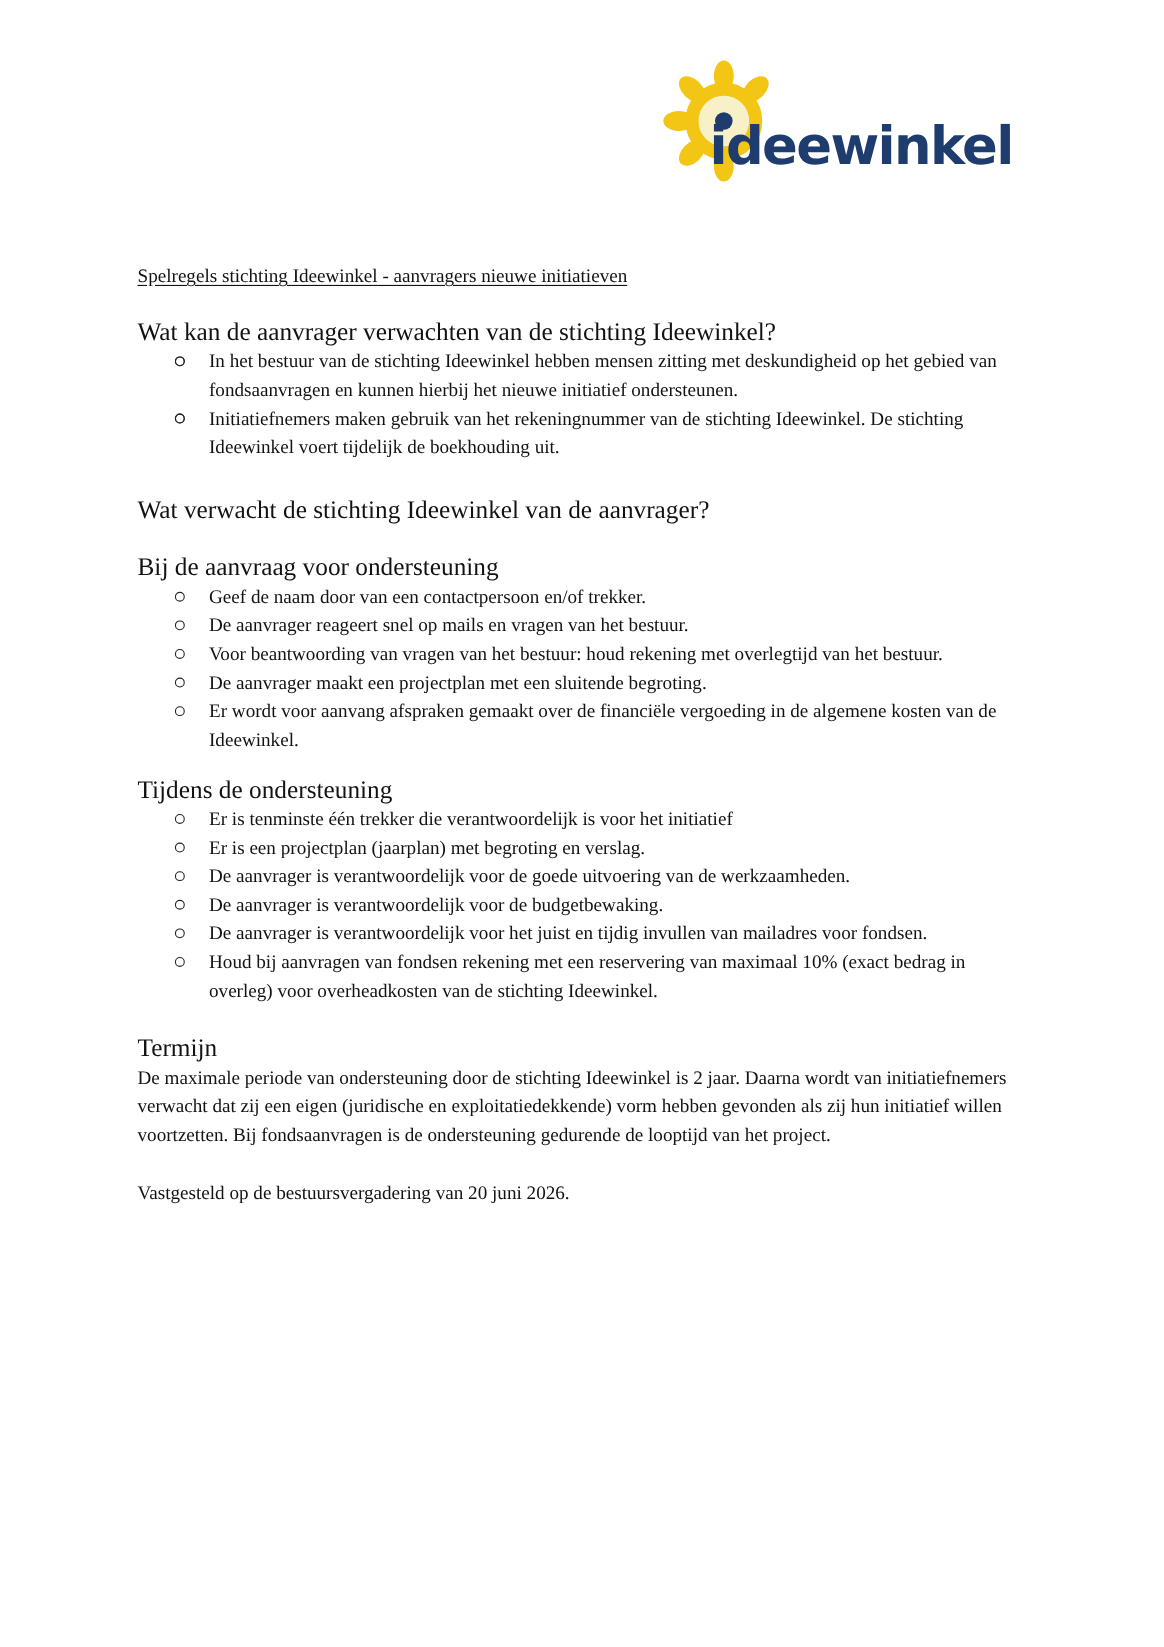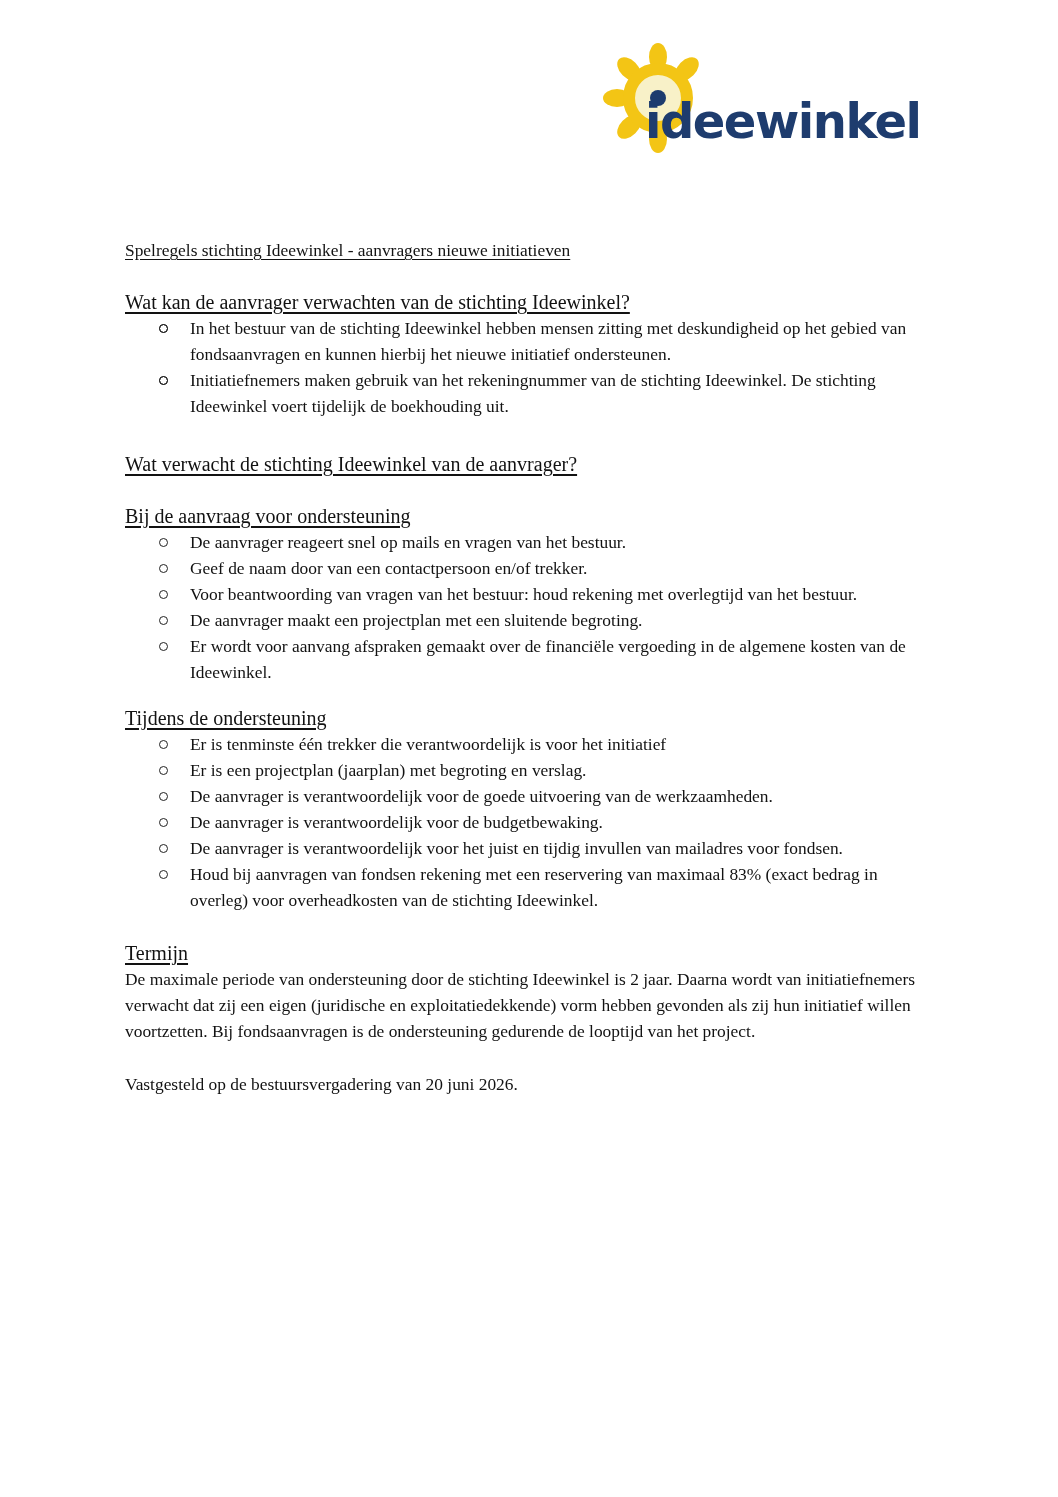--- a/index.html
+++ b/index.html
@@ -2,38 +2,38 @@
 <html><head>
 <meta charset="utf-8">
 <style>
   html,body { margin:0; padding:0; background:#ffffff; }
   .page {
     position:relative; width:1058px; height:1497px; background:#ffffff;
     font-family:"Liberation Serif", serif; color:#121212; overflow:hidden;
   }
 
   
-  .logo { position:absolute; top:32px; left:598px; width:352px; height:150px; }
+  .logo { position:absolute; top:44px; left:598px; width:352px; height:150px; }
   .sun  { position:absolute; left:2px; top:8px; width:116px; height:116px; }
   .brand {
     position:absolute; left:47px; top:65px;
     font-family:"DejaVu Sans", sans-serif; font-weight:bold;
     font-size:48px; line-height:1; letter-spacing:-1.5px; color:#1e3c6e;
     white-space:nowrap;
   }
   .tagline {
     position:absolute; left:51px; top:109px;
     font-family:"DejaVu Sans", sans-serif; font-weight:bold;
     font-size:17.5px; letter-spacing:-0.2px; color:#474747; white-space:nowrap;
   }
 
   
   .doc { position:absolute; left:125px; top:237px; width:806px; font-size:17.4px; line-height:26px; }
   .doc-title { font-weight:normal; text-decoration:underline; text-underline-offset:3px; margin:0 0 26px 0; }
-  .sec-heading { text-decoration:underline; text-underline-offset:3px; margin:0; font-weight:normal; font-size:20px; }
+  .sec-heading { text-underline-offset:3px; margin:0; font-weight:normal; font-size:23px; }
   .sec2 { margin-top:32px; }
   .sec3 { margin-top:26px; }
   .sec4 { margin-top:20px; }
   .sec5 { margin-top:27px; }
   ul.bullets { list-style:none; margin:0; padding:0; }
   li.bullet { position:relative; padding-left:65px; }
   .bullet-marker {
     position:absolute; left:34px; top:8.5px; width:9px; height:9px;
     border:1.6px solid #222; border-radius:50%; box-sizing:border-box;
   }
@@ -75,37 +75,37 @@
       </ul>
     </div>
 
     <div class="sec2">
       <h2 class="sec-heading">Wat verwacht de stichting Ideewinkel van de aanvrager?</h2>
     </div>
 
     <div class="sec3">
       <h2 class="sec-heading">Bij de aanvraag voor ondersteuning</h2>
       <ul class="bullets">
+        <li class="bullet"><span class="bullet-marker"></span><span class="bullet-text">Geef de naam door van een contactpersoon en/of trekker.</span></li>
         <li class="bullet"><span class="bullet-marker"></span><span class="bullet-text">De aanvrager reageert snel op mails en vragen van het bestuur.</span></li>
-        <li class="bullet"><span class="bullet-marker"></span><span class="bullet-text">Geef de naam door van een contactpersoon en/of trekker.</span></li>
         <li class="bullet"><span class="bullet-marker"></span><span class="bullet-text">Voor beantwoording van vragen van het bestuur: houd rekening met overlegtijd van het bestuur.</span></li>
         <li class="bullet"><span class="bullet-marker"></span><span class="bullet-text">De aanvrager maakt een projectplan met een sluitende begroting.</span></li>
         <li class="bullet"><span class="bullet-marker"></span><span class="bullet-text">Er wordt voor aanvang afspraken gemaakt over de financiële vergoeding in de algemene kosten van de Ideewinkel.</span></li>
       </ul>
     </div>
 
     <div class="sec4">
       <h2 class="sec-heading">Tijdens de ondersteuning</h2>
       <ul class="bullets">
         <li class="bullet"><span class="bullet-marker"></span><span class="bullet-text">Er is tenminste één trekker die verantwoordelijk is voor het initiatief</span></li>
         <li class="bullet"><span class="bullet-marker"></span><span class="bullet-text">Er is een projectplan (jaarplan) met begroting en verslag.</span></li>
         <li class="bullet"><span class="bullet-marker"></span><span class="bullet-text">De aanvrager is verantwoordelijk voor de goede uitvoering van de werkzaamheden.</span></li>
         <li class="bullet"><span class="bullet-marker"></span><span class="bullet-text">De aanvrager is verantwoordelijk voor de budgetbewaking.</span></li>
         <li class="bullet"><span class="bullet-marker"></span><span class="bullet-text">De aanvrager is verantwoordelijk voor het juist en tijdig invullen van mailadres voor fondsen.</span></li>
-        <li class="bullet"><span class="bullet-marker"></span><span class="bullet-text">Houd bij aanvragen van fondsen rekening met een reservering van maximaal 83% (exact bedrag in overleg) voor overheadkosten van de stichting Ideewinkel.</span></li>
+        <li class="bullet"><span class="bullet-marker"></span><span class="bullet-text">Houd bij aanvragen van fondsen rekening met een reservering van maximaal 10% (exact bedrag in overleg) voor overheadkosten van de stichting Ideewinkel.</span></li>
       </ul>
     </div>
 
     <div class="sec5">
       <h2 class="sec-heading">Termijn</h2>
       <p class="para">De maximale periode van ondersteuning door de stichting Ideewinkel is 2 jaar. Daarna wordt van initiatiefnemers verwacht dat zij een eigen (juridische en exploitatiedekkende) vorm hebben gevonden als zij hun initiatief willen voortzetten. Bij fondsaanvragen is de ondersteuning gedurende de looptijd van het project.</p>
     </div>
 
     <p class="footer-para">Vastgesteld op de bestuursvergadering van 20 juni 2026.</p>
 

